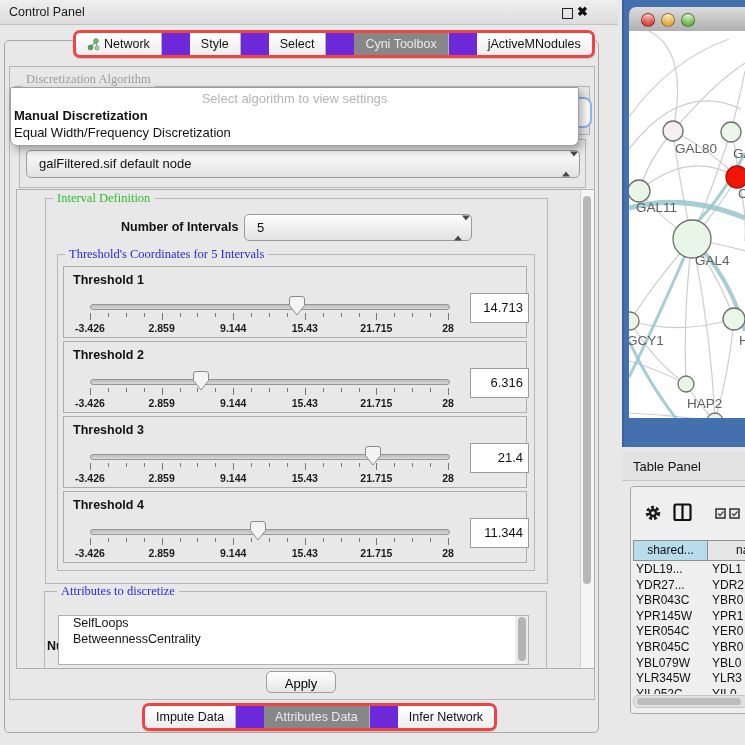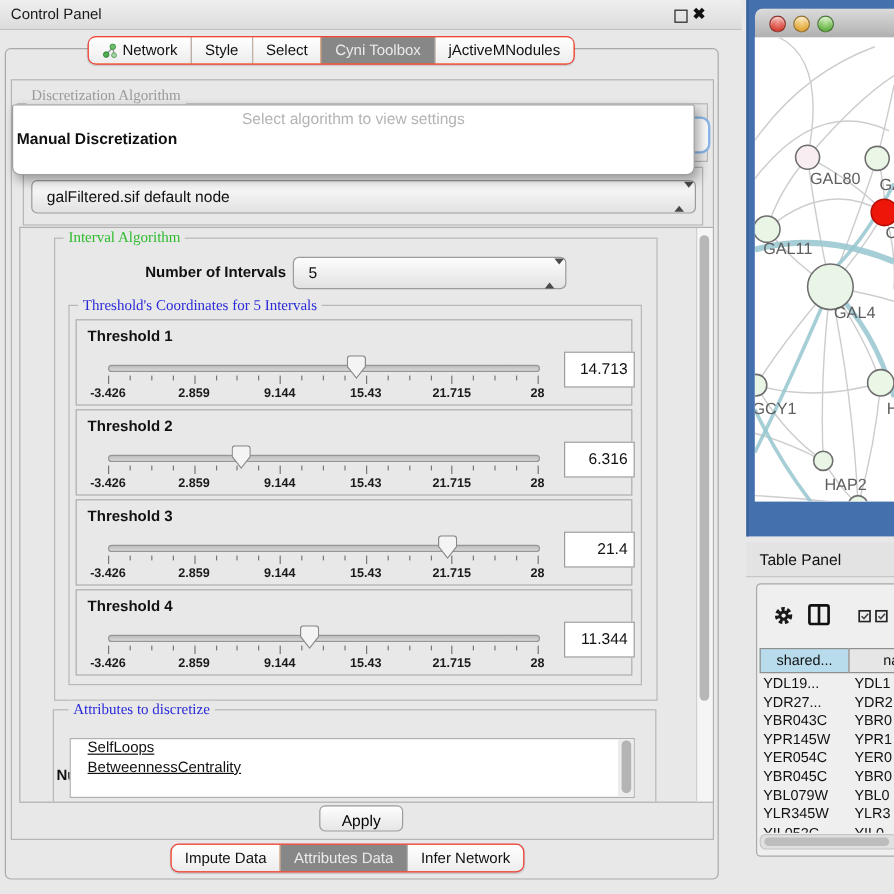--- a/index.html
+++ b/index.html
@@ -8,22 +8,22 @@
   .abs{position:absolute;}
   
   .titlebar{left:0;top:0;width:618px;height:24px;background:linear-gradient(#efefef,#dcdcdc);
             border-bottom:1px solid #c2c2c2;}
   .titlebar .t{position:absolute;left:9px;top:5px;font-size:12.5px;color:#1a1a1a;}
   .float-btn{position:absolute;left:562px;top:8px;width:9px;height:9px;border:1.6px solid #222;}
   .close-btn{position:absolute;left:577px;top:4px;font-size:13px;font-weight:bold;color:#111;}
   .outer-border{left:4px;top:40px;width:593px;height:691px;border:1px solid #a9a9a9;border-radius:5px;}
   .inner-border{left:9px;top:66px;width:584px;height:632px;border:1px solid #b5b5b5;}
   
-  .seg{display:flex;height:22px;border:1px solid #ef4444;border-radius:7px;overflow:hidden;
-       background:#f97316;box-shadow:0 1px 1px rgba(0,0,0,.15);}
+  .seg{display:flex;height:22px;border:3px solid #ef4444;border-radius:7px;overflow:hidden;
+       background:#6d28d9;box-shadow:0 1px 1px rgba(0,0,0,.15);gap:28px;}
   .seg .s{padding:0 11px;line-height:21px;font-size:12.5px;background:linear-gradient(#ffffff,#ededed);
           border-right:1px solid #b3b3b3;white-space:nowrap;display:flex;align-items:center;gap:4px;}
   .seg .s:last-child{border-right:none;}
   .seg .s.sel{background:#878787;color:#ebebeb;text-align:center;}
   
   .fs{position:absolute;border:1px solid #b7b7b7;}
   .leg{position:absolute;background:#e8e8e8;padding:0 4px;font-size:12.5px;white-space:nowrap;font-family:Liberation Serif, serif;}
   .leg.gray{color:#9a9a9a;} .leg.green{color:#2ebc2e;} .leg.blue{color:#2a2ad8;} .leg.dark{color:#111;}
   
   .combo{position:absolute;border:1px solid #9b9b9b;border-radius:5px;
@@ -51,21 +51,21 @@
   .tpanel .tl{position:absolute;left:9px;top:6px;font-size:12.5px;font-weight:bold;}
   .track{position:absolute;left:26px;top:37px;width:358px;height:4px;border:1px solid #969696;
          border-radius:3px;background:linear-gradient(#bdbdbd,#d8d8d8);}
   .tick{position:absolute;width:1px;background:#777;}
   .ticklabel{position:absolute;top:55px;width:60px;text-align:center;font-size:10.5px;font-weight:bold;color:#1a1a1a;}
   .thumb{position:absolute;top:29px;}
   .vbox{position:absolute;left:406px;top:26px;width:52px;height:28px;background:#fff;border:1px solid #9c9c9c;
         font-size:13px;text-align:right;line-height:28px;padding-right:5px;}
   
   .nlist{left:57px;top:614px;width:469px;height:48px;background:#fff;border:1px solid #b0b0b0;overflow:hidden;}
-  .nlist .it{font-size:12.5px;line-height:15.5px;padding-left:14px;white-space:nowrap;text-decoration:underline;}
+  .nlist .it{font-size:12.5px;line-height:15.5px;padding-left:14px;white-space:nowrap;}
   .nlist .lane{position:absolute;right:0;top:0;width:13px;height:100%;background:#ececec;}
   .nlist .lth{position:absolute;right:2px;top:1px;width:8px;height:44px;background:#b4b4b4;border-radius:4px;}
   .applybtn{left:266px;top:671px;width:70px;height:22px;border:1px solid #9d9d9d;border-radius:5px;
             background:linear-gradient(#fefefe,#e6e6e6);font-size:13px;text-align:center;line-height:21px;}
   
   .blueframe{left:622px;top:0;width:123px;height:447px;background:#4470ae;border-left:2px solid #39619c;}
   .wtitle{left:629px;top:7px;width:116px;height:24px;border-radius:7px 0 0 0;
           background:linear-gradient(#dcdcdc,#b0b0b0);border-bottom:1px solid #8f8f8f;}
   .light{position:absolute;top:6px;width:12px;height:12px;border-radius:50%;border:1px solid rgba(0,0,0,.35);
          box-shadow:inset 0 2px 2px rgba(255,255,255,.6);}
@@ -121,33 +121,34 @@
       </div>
   </div>
 
   <div class="fs" style="left:14px;top:86px;width:574px;height:47px;"></div>
   <span class="leg gray" style="left:22px;top:72px;">Discretization Algorithm</span>
   <div class="abs ghost-combo"></div>
 
   <div class="abs popup">
     <div class="ph">Select algorithm to view settings</div>
     <div class="o1">Manual Discretization</div>
+    <div class="o2">Equal Width/Frequency Discretization</div>
   </div>
 
   <div class="fs" style="left:19px;top:139px;width:565px;height:47px;"></div>
   <span class="leg dark" style="left:27px;top:132px;">Table Data</span>
   <div class="combo" style="left:26px;top:150px;width:552px;height:26px;">
     <span class="val">galFiltered.sif default node</span>
     <span class="spin"><span class="up"></span><span class="dn"></span></span>
   </div>
 
   <div class="abs scrollpane">
 
     <div class="fs" style="left:28px;top:8px;width:501px;height:384px;"></div>
-    <span class="leg green" style="left:36px;top:1px;">Interval Algorithm</span>
+    <span class="leg green" style="left:36px;top:1px;">Interval Definition</span>
 
     <span class="abs" style="left:104px;top:30px;font-size:12.5px;font-weight:bold;text-align:center;">Number of Intervals</span>
     <div class="combo" style="left:227px;top:24px;width:226px;height:25px;">
       <span class="val">5</span>
       <span class="spin"><span class="up"></span><span class="dn"></span></span>
     </div>
 
     <div class="fs" style="left:40px;top:64px;width:476px;height:315px;"></div>
     <span class="leg blue" style="left:48px;top:57px;">Threshold's Coordinates for 5 Intervals</span>
 

